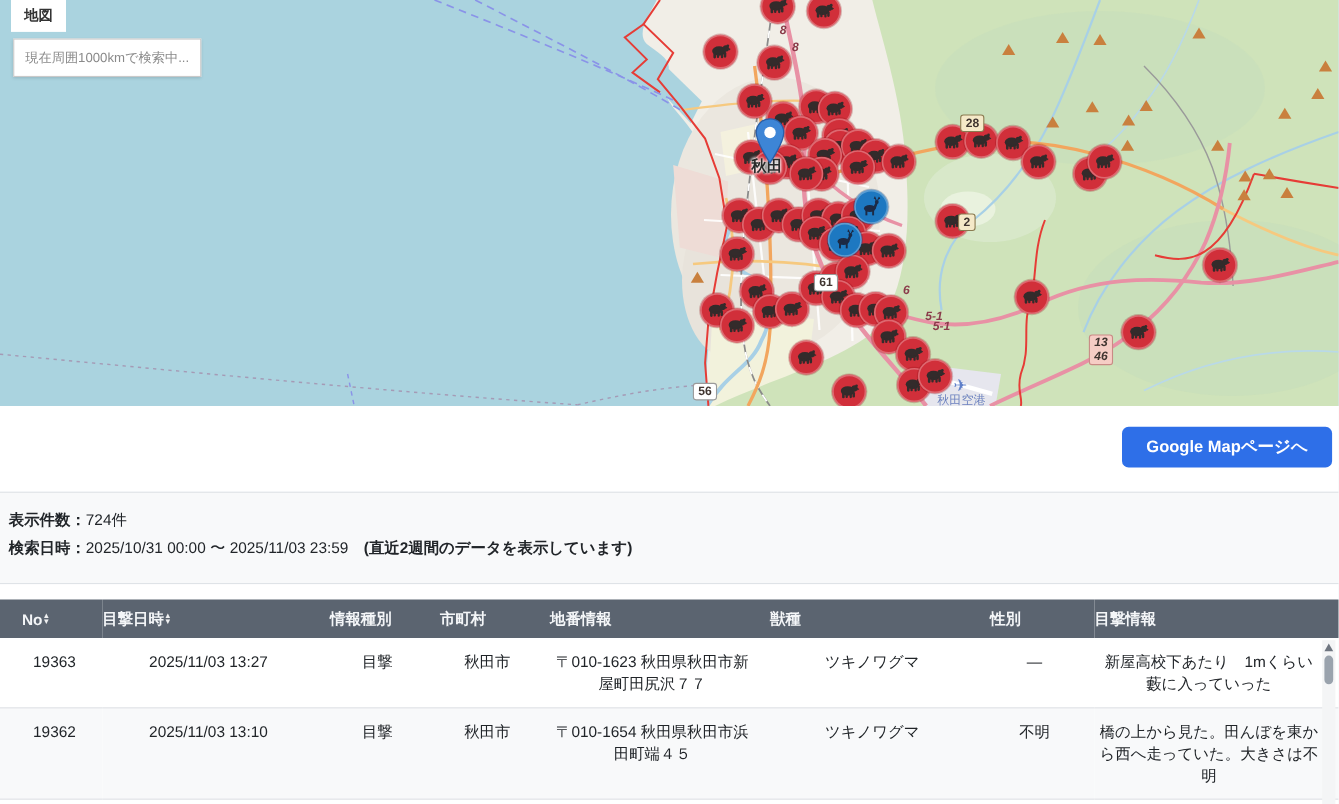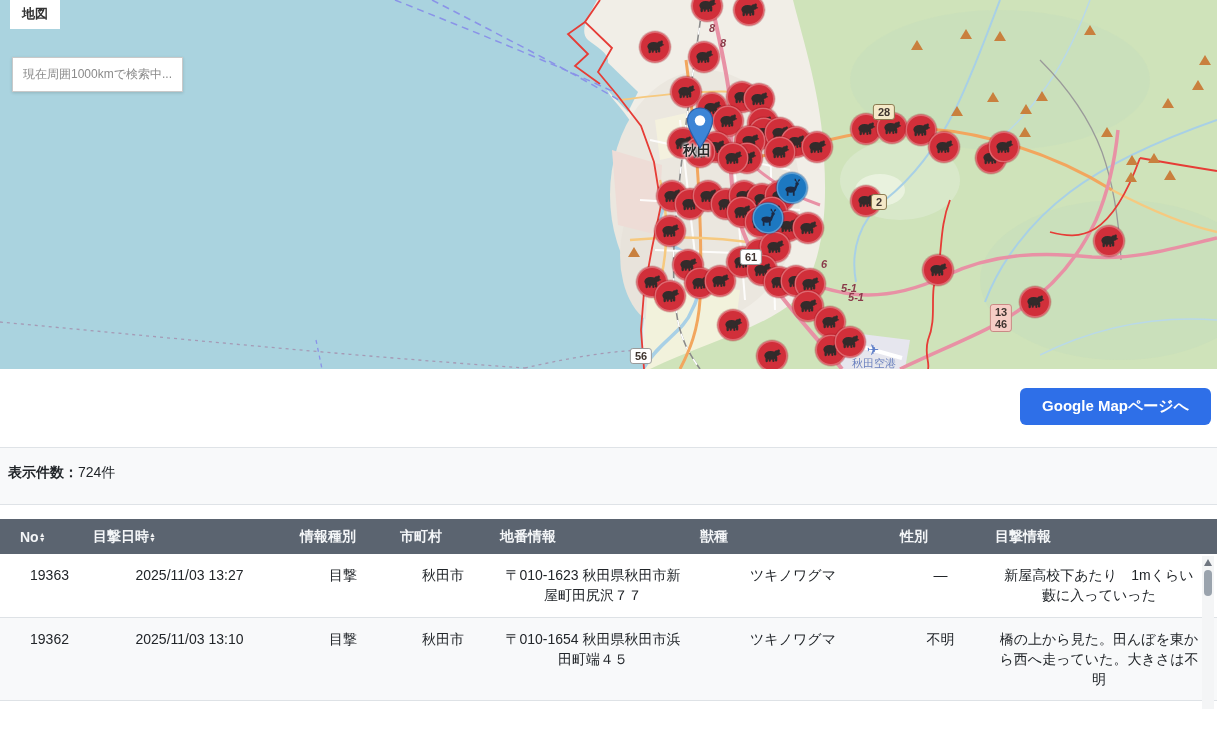--- a/index.html
+++ b/index.html
@@ -15,31 +15,31 @@
   .marker.bear { background:#d12f3a; }
   .marker.wild { background:#1d78c1; box-shadow: inset 0 0 0 1.5px rgba(255,255,255,.28), 0 0 0 1px rgba(10,60,120,.3); }
   .marker svg { width:21px; height:21px; }
   .pin { position:absolute; width:28px; height:42px; transform:translate(-50%,-100%); z-index:50; }
   .peak { position:absolute; width:0; height:0; transform:translate(-50%,-50%);
     border-left:6px solid transparent; border-right:6px solid transparent; border-bottom:10px solid #c9803e; }
   .shield { position:absolute; transform:translate(-50%,-50%); font-size:11px; font-weight:bold;
     line-height:12px; padding:1px 4px; border-radius:3px; text-align:center; color:#403530; }
   .shield.white { background:#fff; border:1.5px solid #9a9a9a; }
   .shield.tan   { background:#f5e9c8; border:1.5px solid #8a7a50; }
-  .shield.pink  { background:#f6cdc5; border:1.5px solid #c98a85; }
+  .shield.pink  { background:#f6cdc5; border:1.5px solid #c98a85;font-style:italic; }
   .road-label { position:absolute; transform:translate(-50%,-50%); font-size:11px; font-weight:bold;
     color:#8a3b4a; font-style:italic; }
   .city-label { position:absolute; transform:translate(-50%,-50%); font-size:14px; font-weight:bold;
     color:#2b2b2b; text-shadow:0 0 3px #fff,0 0 3px #fff,0 0 3px #fff; z-index:40; }
   .airport-label { position:absolute; transform:translate(-50%,0); font-size:11px; color:#6b7fc0;
     text-shadow:0 0 2px #eef3e6; }
   .airplane-icon { position:absolute; transform:translate(-50%,-50%); color:#5f7fc9; font-size:15px; }
   .map-tab { position:absolute; left:10px; top:0; background:#fff; padding:5px 12px 6px;
     font-size:13px; font-weight:bold; color:#333; z-index:60; }
-  .search-status { position:absolute; left:12px; top:57px; background:#fff; border:1px solid #c9c9c9;
+  .search-status { position:absolute; left:12px; top:35px; background:#fff; border:1px solid #c9c9c9;
     box-shadow:0 1px 3px rgba(0,0,0,.15); padding:8px 10px; font-size:12px; color:#8a8a8a; z-index:60;text-align:center; }
 
   
   .btn-row { width:1217px; padding:19px 6px 0 0; text-align:right; background:#fff; }
   .gmap-btn { display:inline-block; background:#2e6fe8; color:#fff; border:none; border-radius:6px;
     padding:9px 22px; font-size:15px; font-weight:600; cursor:pointer;
     font-family:"Liberation Sans","DejaVu Sans",sans-serif; }
 
   
   .summary { margin-top:22px; width:1217px; background:#f8f9fa; border-top:1px solid #dfe3e7;
@@ -543,20 +543,23 @@
   <div class="search-status">現在周囲1000kmで検索中...</div>
 </div>
 
 <div class="btn-row">
   <button class="gmap-btn">Google Mapページへ</button>
 </div>
 
 <div class="summary">
   <div class="line">
     <b>表示件数：</b><span>724件</span>
+  </div>
+  <div class="line">
+    <b>検索日時：</b><span>2025/10/31 00:00 〜 2025/11/03 23:59</span><span class="note">(直近2週間のデータを表示しています)</span>
   </div>
 </div>
 
 <div class="table-zone">
   <table>
     <colgroup>
         <col class="c-no">
         <col class="c-dt">
         <col class="c-type">
         <col class="c-city">

